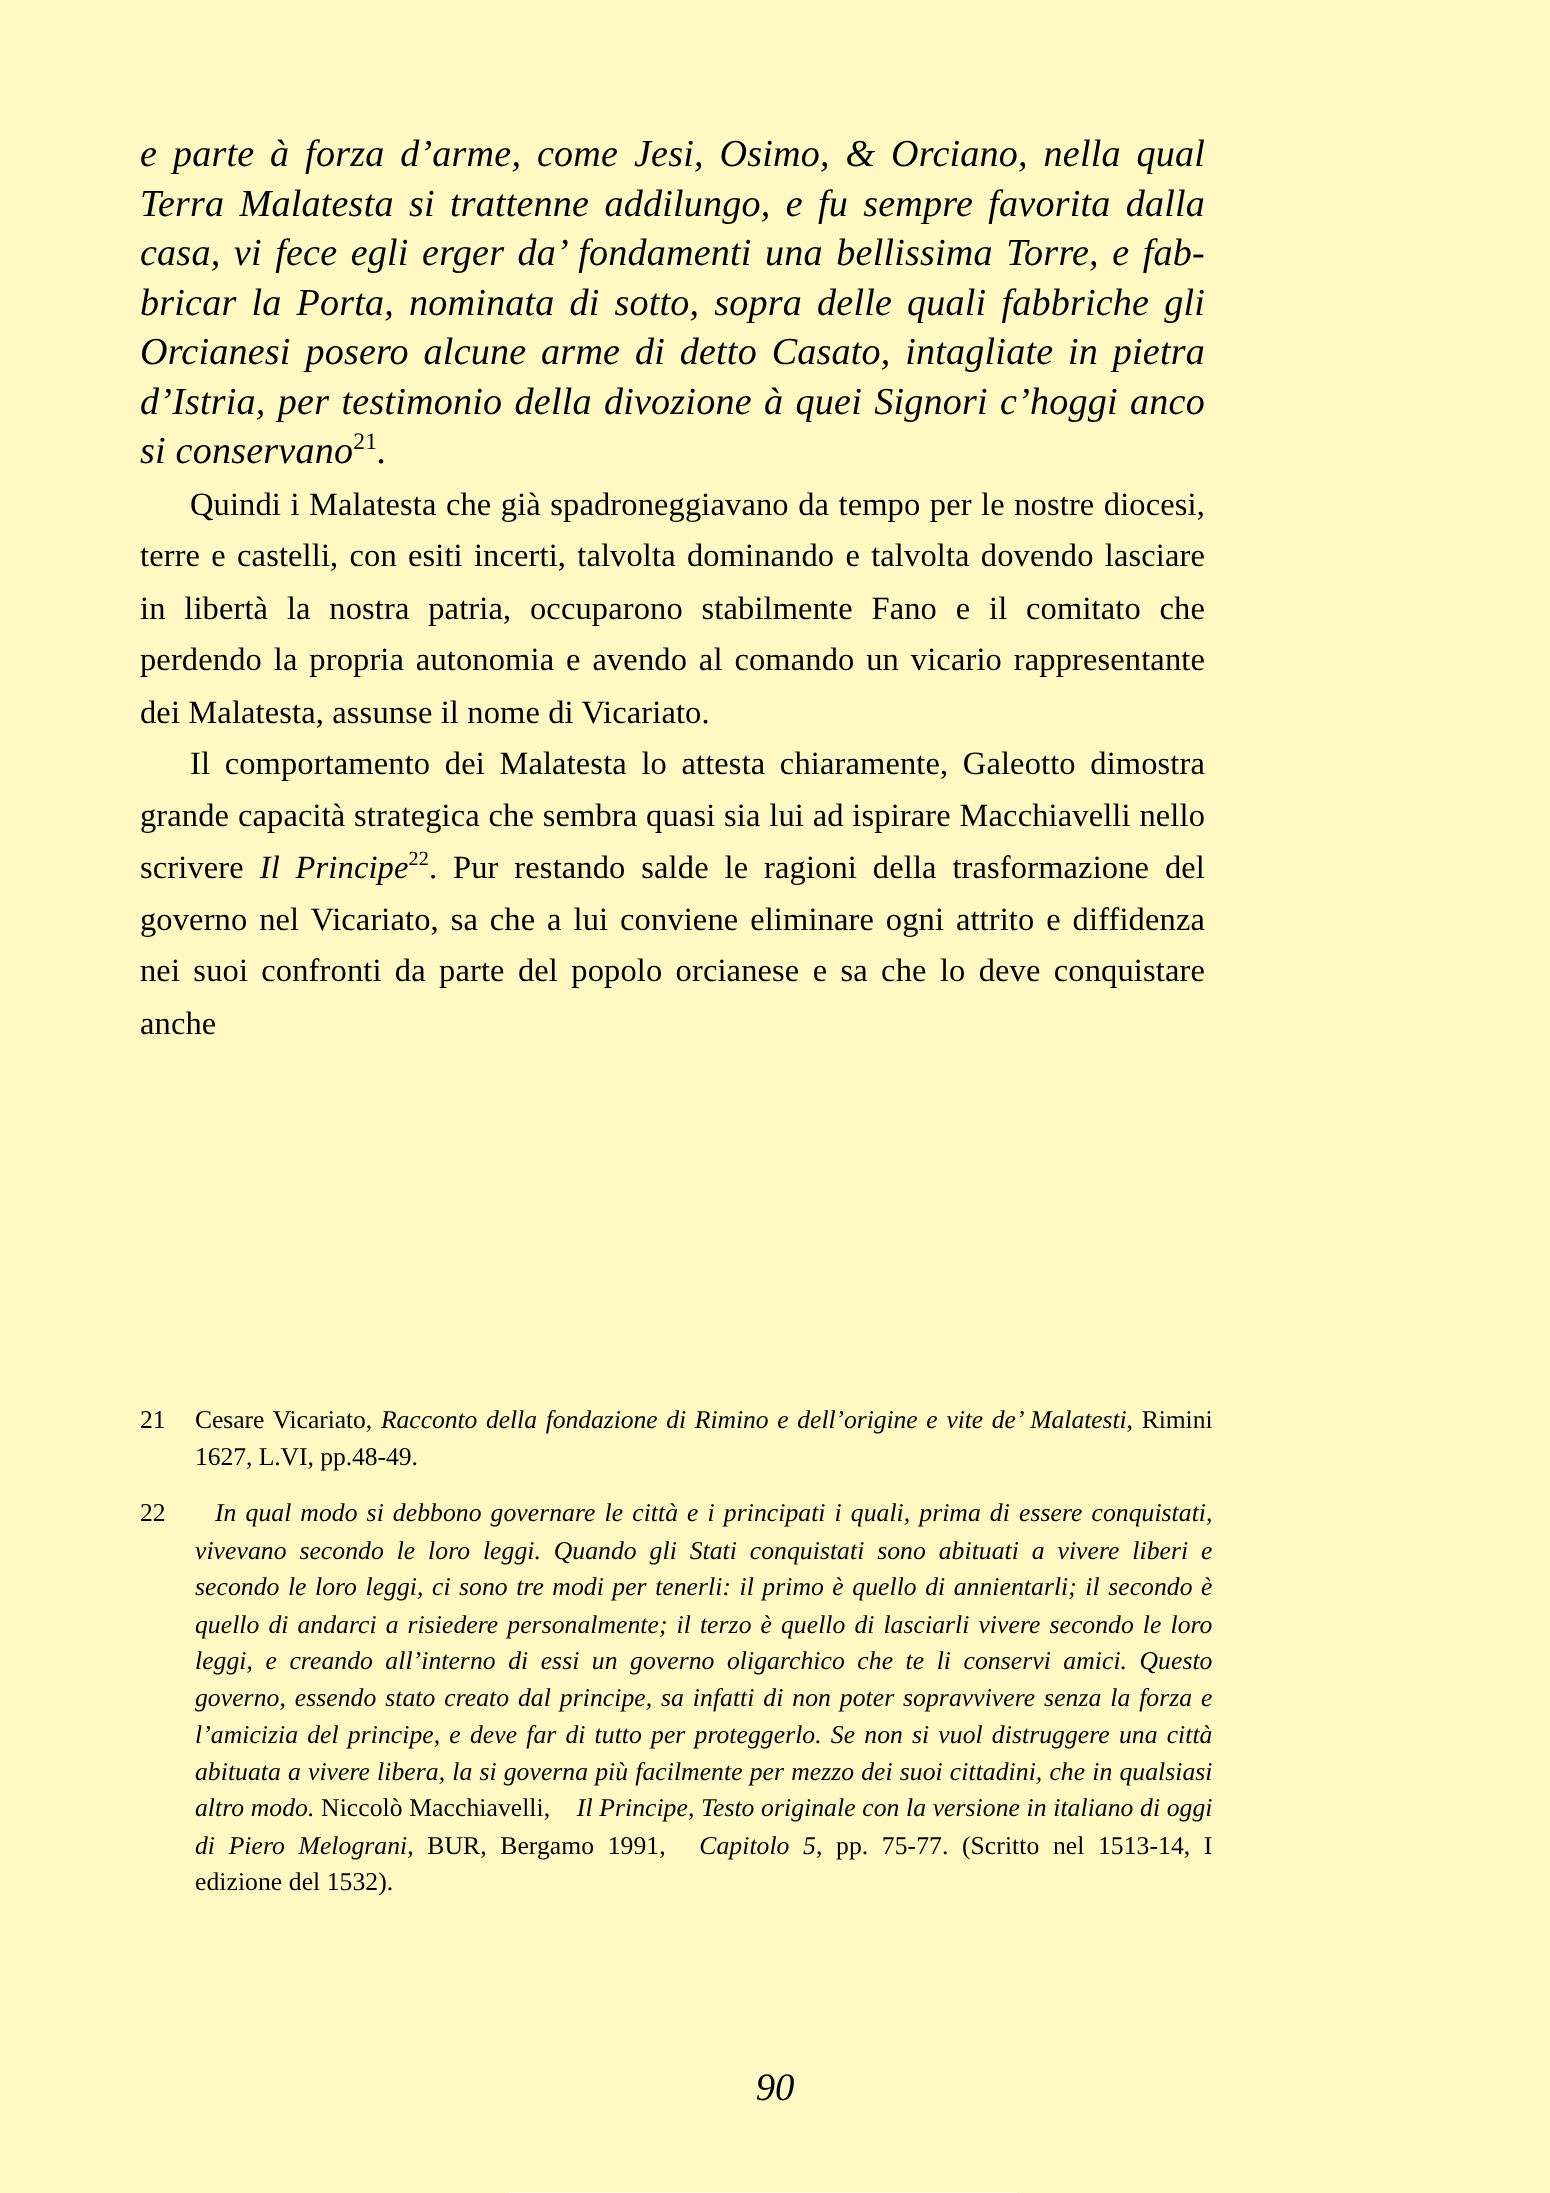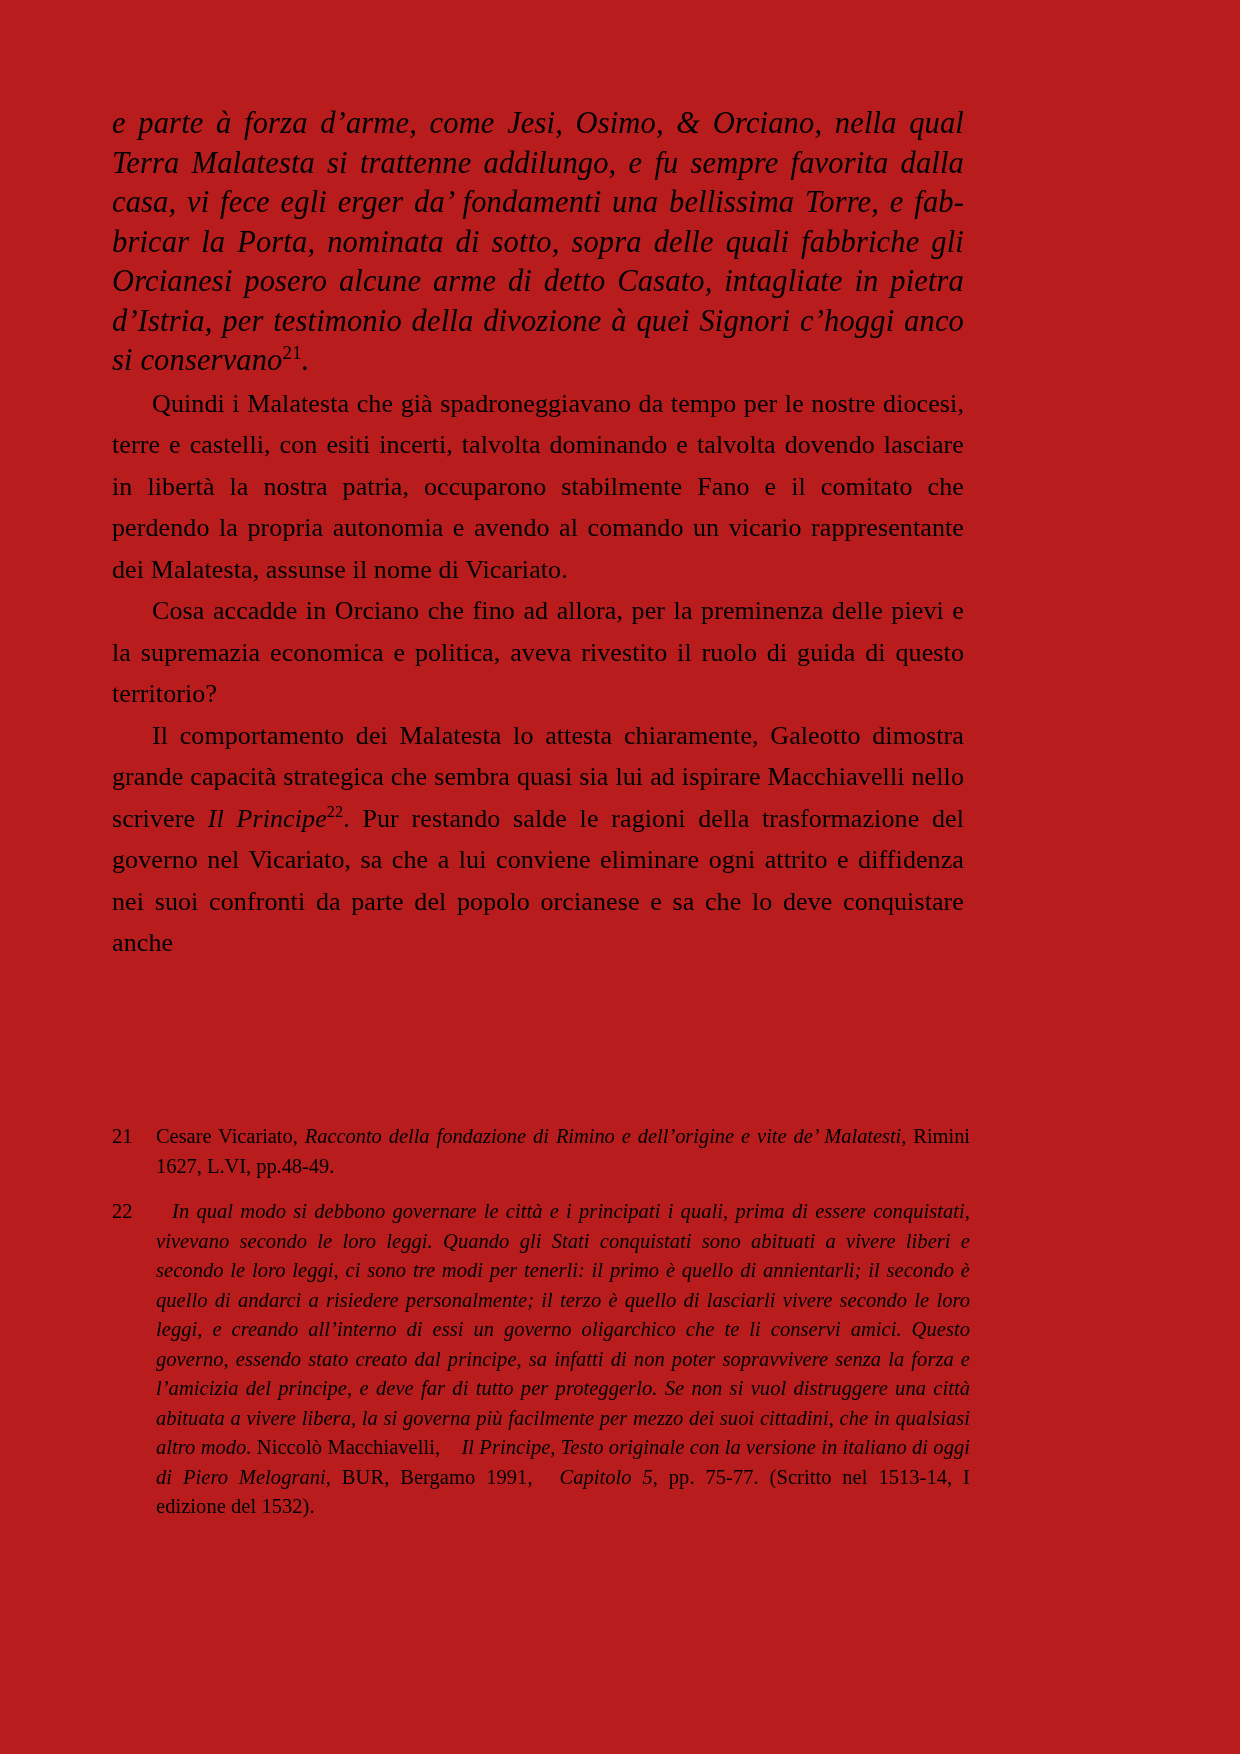--- a/index.html
+++ b/index.html
@@ -14,21 +14,21 @@
     color: #000000;
     position: relative;
     overflow: hidden;
   }
 
   .page {
     position: absolute;
     left: 0; top: 0;
     width: 1240px;
     height: 1754px;
-    background: #b91c1c;
+    background: #fef9c3;
   }
 
   .content {
     position: absolute;
     left: 112px;
     top: 104px;
     width: 852px;
   }
 
   
@@ -119,23 +119,20 @@
       <span>bricar la Porta, nominata di sotto, sopra delle quali fabbriche gli</span>
       <span>Orcianesi posero alcune arme di detto Casato, intagliate in pietra</span>
       <span>d’Istria, per testimonio della divozione à quei Signori c’hoggi anco</span>
       <span>si conservano</span><sup>21</sup><span>.</span>
     </div>
 
     <p class="body-par">
       <span>Quindi i Malatesta che già spadroneggiavano da tempo per le nostre diocesi, terre e castelli, con esiti incerti, talvolta dominando e talvolta dovendo lasciare in libertà la nostra patria, occuparono stabilmente Fano e il comitato che perdendo la propria autonomia e avendo al comando un vicario rappresentante dei Malatesta, assunse il nome di Vicariato.</span>
     </p>
 
-    <p class="body-par">
-      <span>Cosa accadde in Orciano che fino ad allora, per la preminenza delle pievi e la supremazia economica e politica, aveva rivestito il ruolo di guida di questo territorio?</span>
-    </p>
 
     <p class="body-par">
       <span>Il comportamento dei Malatesta lo attesta chiaramente, Galeotto dimostra grande capacità strategica che sembra quasi sia lui ad ispirare Macchiavelli nello scrivere </span><em>Il Principe</em><sup>22</sup><span>. Pur restando salde le ragioni della trasformazione del governo nel Vicariato, sa che a lui conviene eliminare ogni attrito e diffidenza nei suoi confronti da parte del popolo orcianese e sa che lo deve conquistare anche</span>
     </p>
 
   </div>
 
   <div class="footnotes">
 
     <div class="fn fn21">
@@ -143,14 +140,17 @@
       <span class="fn-body"><span>Cesare Vicariato, </span><em>Racconto della fondazione di Rimino e dell’origine e vite de’ Malatesti</em><span>, Rimini 1627, L.VI, pp.48-49.</span></span>
     </div>
 
     <div class="fn fn22">
       <span class="fn-num">22</span>
       <span class="fn-body"><span class="ital">In qual modo si debbono governare le città e i principati i quali, prima di essere conquistati, vivevano secondo le loro leggi. Quando gli Stati conquistati sono abituati a vivere liberi e secondo le loro leggi, ci sono tre modi per tenerli: il primo è quello di annientarli; il secondo è quello di andarci a risiedere personalmente; il terzo è quello di lasciarli vivere secondo le loro leggi, e creando all’interno di essi un governo oligarchico che te li conservi amici. Questo governo, essendo stato creato dal principe, sa infatti di non poter sopravvivere senza la forza e l’amicizia del principe, e deve far di tutto per proteggerlo. Se non si vuol distruggere una città abituata a vivere libera, la si governa più facilmente per mezzo dei suoi cittadini, che in qualsiasi altro modo. </span><span class="roman">Niccolò Macchiavelli, </span><span class="ital">Il Principe, Testo originale con la versione in italiano di oggi di Piero Melograni</span><span class="roman">, BUR, Bergamo 1991, </span><span class="ital">Capitolo 5</span><span class="roman">, pp. 75-77. (Scritto nel 1513-14, I edizione del 1532).</span></span>
     </div>
 
   </div>
 
+  <div class="folio">
+    <span>90</span>
+  </div>
 
 </div>
 
 </body></html>

